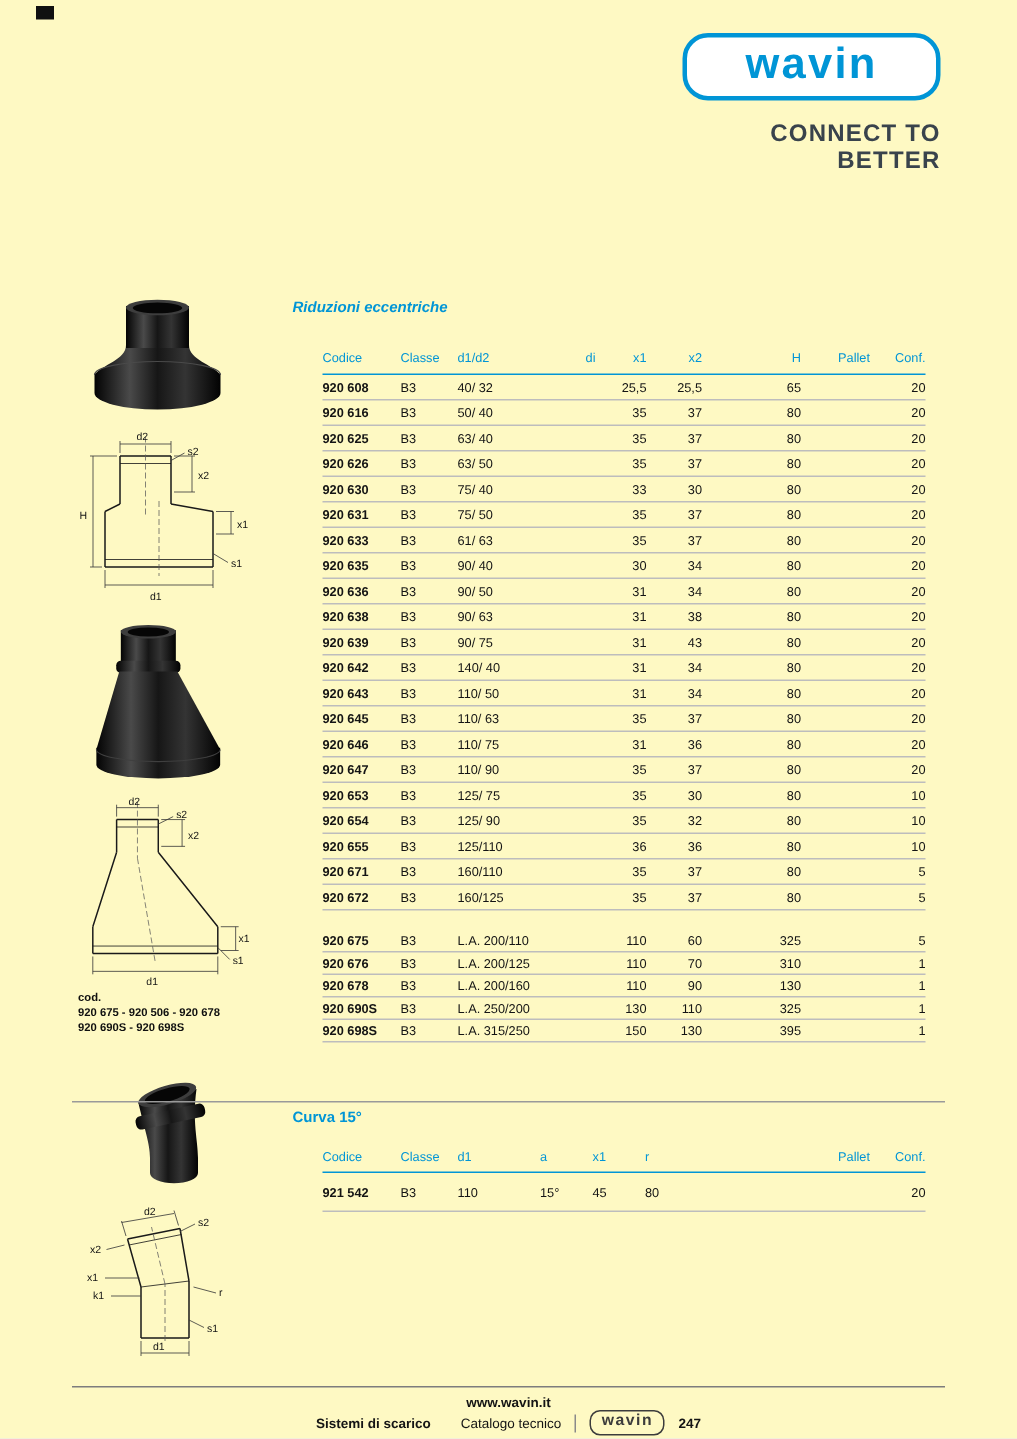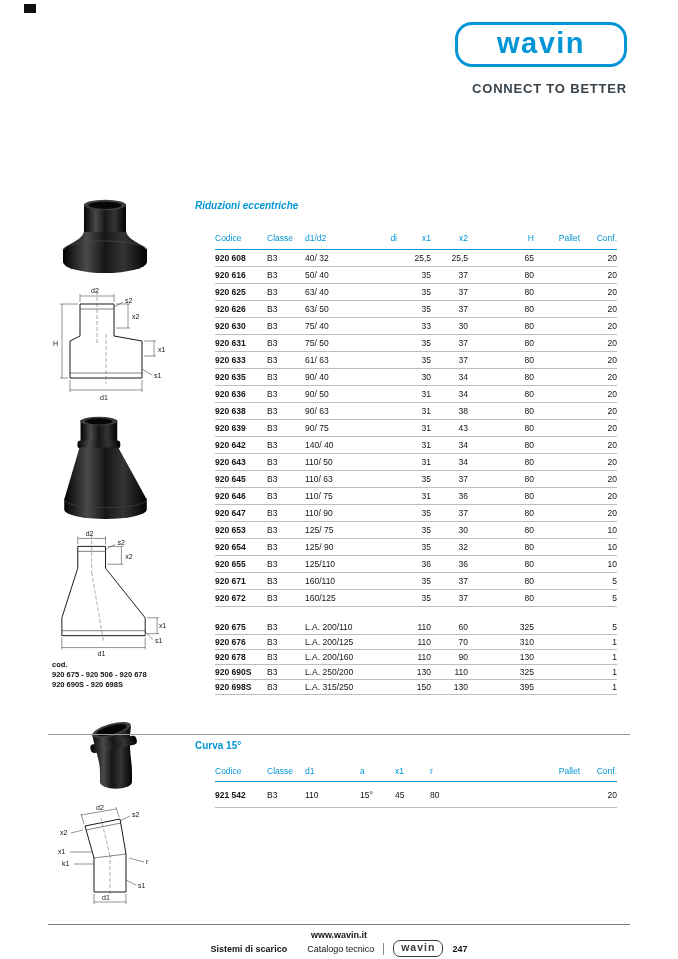--- a/index.html
+++ b/index.html
@@ -1,27 +1,27 @@
 <!DOCTYPE html>
 <html><head>
 <meta charset="utf-8">
 <style>
   * { margin:0; padding:0; box-sizing:border-box; }
   :root { --blue:#0095d6; --ink:#141414; --line:#bdbdbd; }
   html,body { background:#e9e9e9; font-family:"Liberation Sans", sans-serif; }
-  .page { position:relative; width:678px; height:959px; background:#ffffff; overflow:hidden; margin:0 auto; color:var(--ink); }
+  .page { position:relative; width:678px; height:959px; background:#fef9c3; overflow:hidden; margin:0 auto; color:var(--ink); }
   .abs { position:absolute; }
 
   
   .corner-mark { left:24px; top:4px; width:12px; height:9px; background:#101010; }
 
   
   .logo { left:455px; top:22px; width:172px; height:45px; border:3.5px solid var(--blue); border-radius:17px; display:flex; align-items:center; justify-content:center; background:#fff; }
   .logo span { font-size:29px; font-weight:bold; color:var(--blue); letter-spacing:1.5px; line-height:1; padding-bottom:3px; }
-  .tagline { left:455px; top:81px; width:172px; text-align:right; font-size:13px; font-weight:bold; letter-spacing:0.8px; color:#39434c; }
+  .tagline { left:455px; top:81px; width:172px; text-align:right; font-size:16px; font-weight:bold; letter-spacing:0.8px; color:#39434c; }
 
   
   .section-title { color:var(--blue); font-weight:bold; font-size:10px; }
   .s1-title { left:195px; top:200px;font-style:italic; }
   .s2-title { left:195px; top:740px; }
 
   
   .table { width:402px;margin-left:20px; }
   .t1 { left:195px; top:224px; }
   .t2 { left:195px; top:762px; }

